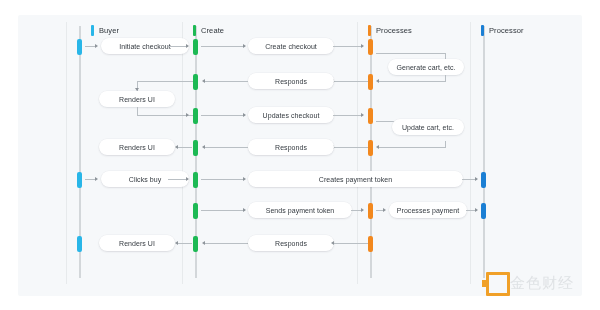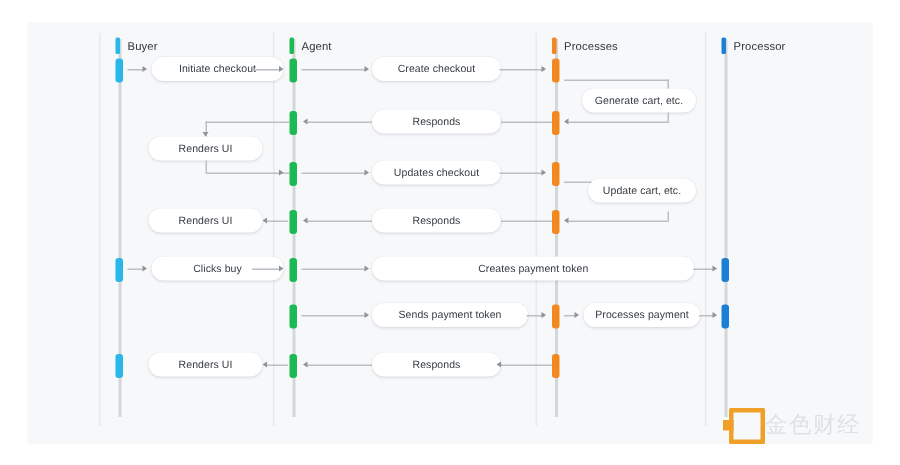--- a/index.html
+++ b/index.html
@@ -77,27 +77,27 @@
   <div class="colsep" style="left:66px"></div>
   <div class="colsep" style="left:182px"></div>
   <div class="colsep" style="left:357px"></div>
   <div class="colsep" style="left:470px"></div>
 
   <div class="lifeline" style="left:79px"></div>
   <div class="lifeline" style="left:195px"></div>
   <div class="lifeline" style="left:370px"></div>
   <div class="lifeline" style="left:483px"></div>
 
-  <div class="actor" style="left:77px">
+  <div class="actor" style="left:91px">
     <span class="tick" style="background:#29b6e8"></span>
     <span class="nm">Buyer</span>
   </div>
   <div class="actor" style="left:193px">
     <span class="tick" style="background:#1db954"></span>
-    <span class="nm">Agent</span>
+    <span class="nm">Create</span>
   </div>
   <div class="actor" style="left:368px">
     <span class="tick" style="background:#f2881e"></span>
     <span class="nm">Processes</span>
   </div>
   <div class="actor" style="left:481px">
     <span class="tick" style="background:#1b7fd4"></span>
     <span class="nm">Processor</span>
   </div>
 

